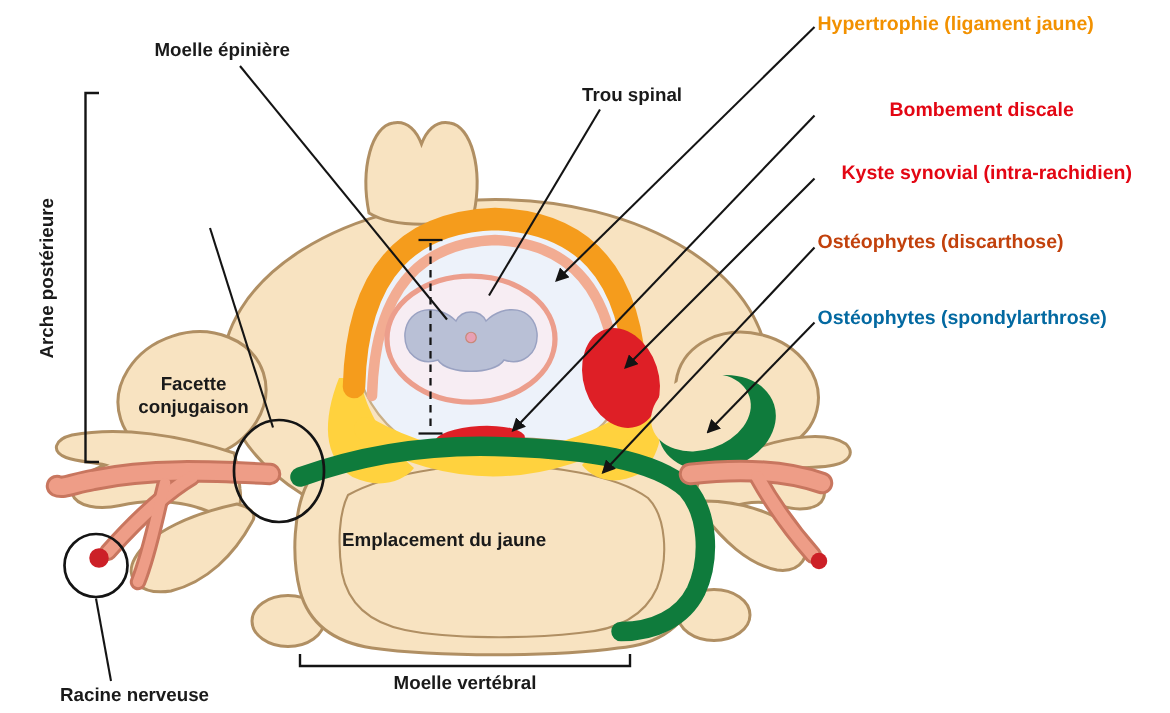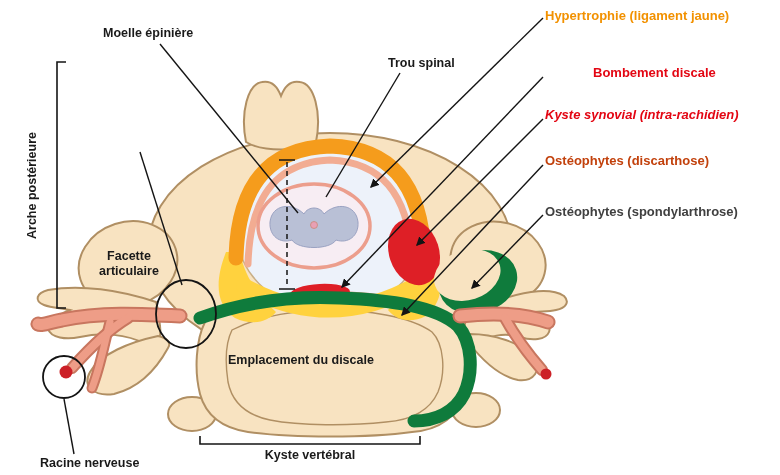--- a/index.html
+++ b/index.html
@@ -122,26 +122,26 @@
   <div class="lbl" style="left:103px;top:26px">Moelle épinière</div>
   <div class="lbl" style="left:388px;top:56px">Trou spinal</div>
 
   <div class="lbl" style="left:76px;top:117px">
   </div>
 
   <div class="lbl arche" style="left:-43px;top:178px;width:150px">Arche postérieure</div>
 
   <div class="lbl center" style="left:86px;top:249px;width:86px">
     <div>Facette</div>
-    <div>articulaire</div>
+    <div>conjugaison</div>
   </div>
 
-  <div class="lbl" style="left:228px;top:353px">Emplacement du discale</div>
-  <div class="lbl center" style="left:200px;top:448px;width:220px">Kyste vertébral</div>
+  <div class="lbl" style="left:228px;top:353px">Emplacement du jaune</div>
+  <div class="lbl center" style="left:200px;top:448px;width:220px">Moelle vertébral</div>
   <div class="lbl" style="left:40px;top:456px">Racine nerveuse</div>
 
   <div class="lbl path" style="left: 545px; top: 8px; color: rgb(242, 145, 0);">Hypertrophie (ligament jaune)</div>
   <div class="lbl path" style="left: 545px; top: 65px; color: rgb(227, 6, 19); padding-left: 48px;">Bombement discale</div>
-  <div class="lbl path" style="left: 545px; top: 107px; color: rgb(227, 6, 19); font-style: italic;">Kyste synovial (intra-rachidien)</div>
+  <div class="lbl path" style="left: 561px; top: 107px; color: rgb(227, 6, 19);">Kyste synovial (intra-rachidien)</div>
   <div class="lbl path" style="left: 545px; top: 153px; color: #c2410c;">Ostéophytes (discarthose)</div>
-  <div class="lbl path" style="left: 545px; top: 204px; color: #404040;">Ostéophytes (spondylarthrose)</div>
+  <div class="lbl path" style="left: 545px; top: 204px; color: #0369a1;">Ostéophytes (spondylarthrose)</div>
 
 </div>
 
 </body></html>

